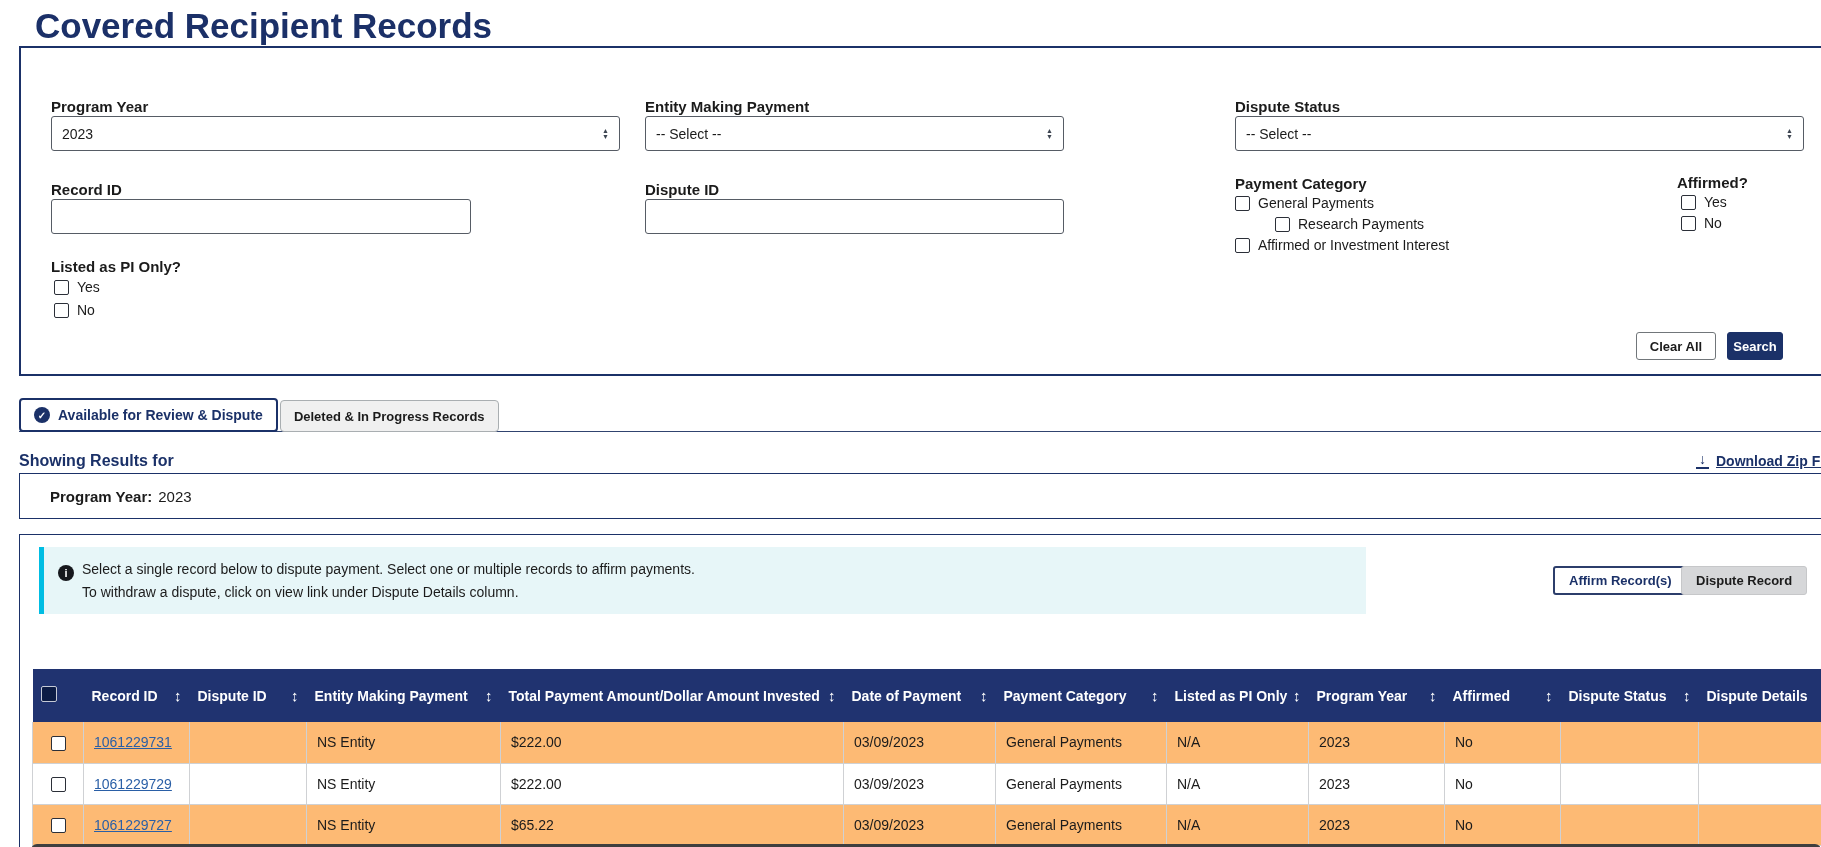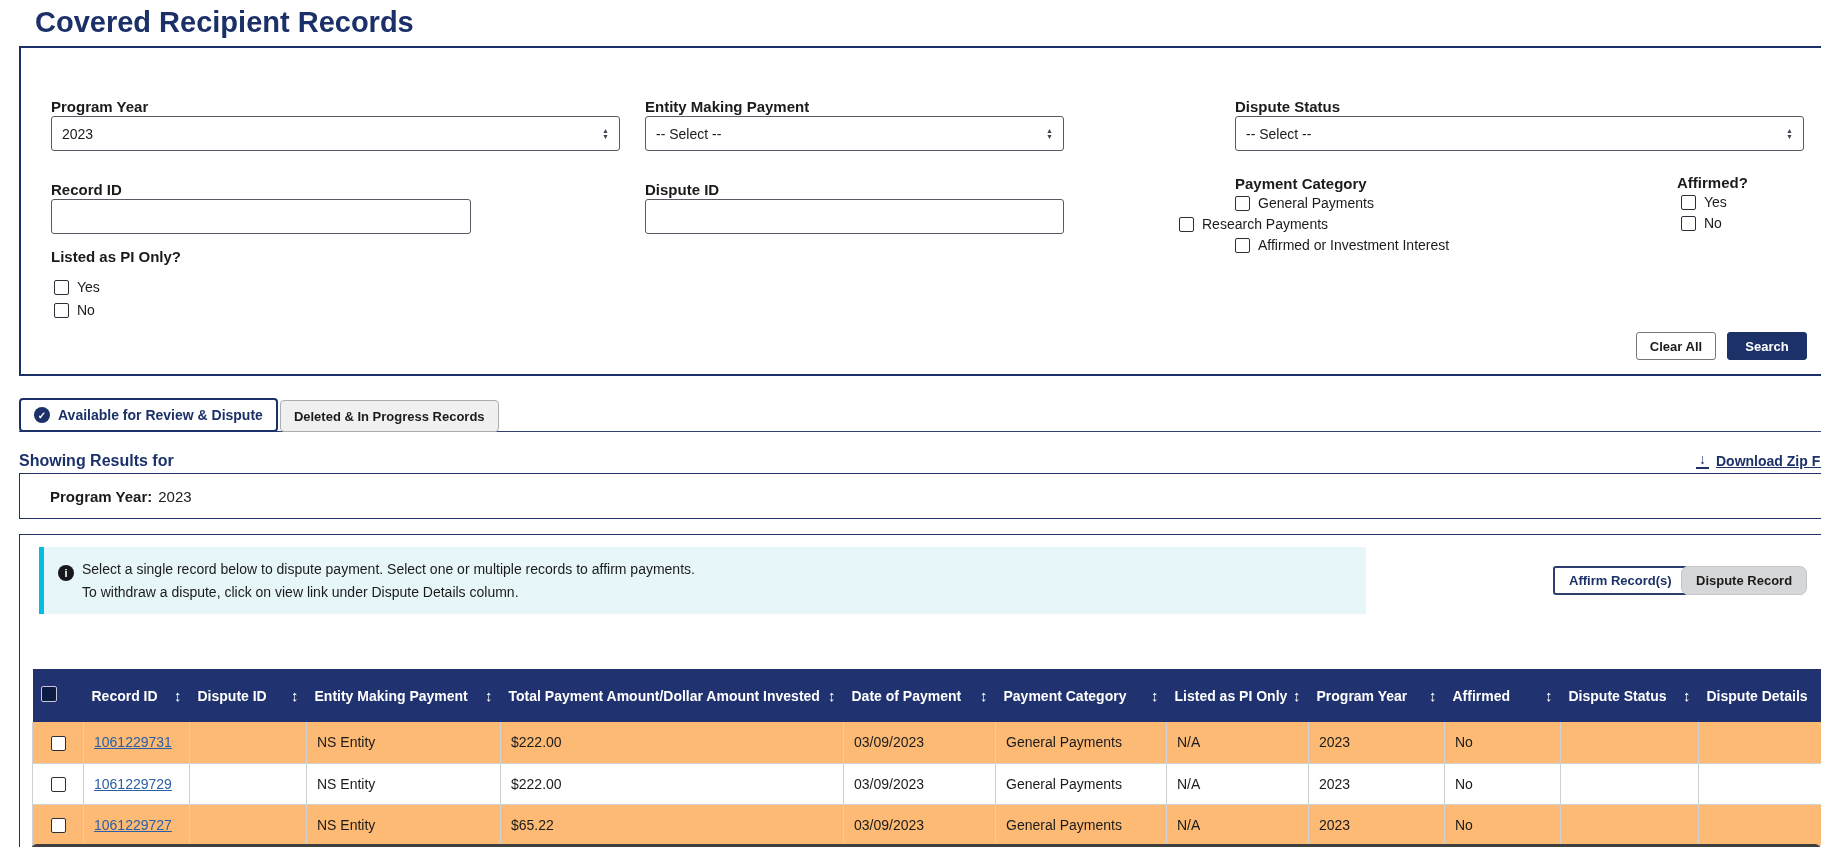--- a/index.html
+++ b/index.html
@@ -1,20 +1,20 @@
 <!DOCTYPE html>
 <html><head>
 <meta charset="utf-8">
 <style>
   * { margin:0; padding:0; box-sizing:border-box; }
   html,body { background:#fff; }
   body { font-family:"Liberation Sans", sans-serif; color:#1b1b1b; }
   .page { position:relative; width:1821px; height:847px; overflow:hidden; background:#fff; }
 
-  .page-title { position:absolute; left:35px; top:6px; font-size:29px; font-weight:700; color:#1b3068; }
+  .page-title { position:absolute; left:35px; top:6px; font-size:35px; font-weight:700; color:#1b3068; }
 
   
   .filter-panel { position:absolute; left:19px; top:46px; width:1880px; height:330px; border:2px solid #1b3168; background:#fff; }
   .flabel { position:absolute; font-size:15px; font-weight:700; color:#1b1b1b; white-space:nowrap; }
   .select-box { position:absolute; height:35px; border:1px solid #565c65; border-radius:3px; background:#fff; display:flex; align-items:center; padding:0 10px; font-size:14px; color:#1b1b1b; cursor:pointer; }
   .select-box .val { flex:1; }
   .stepper { display:flex; flex-direction:column; align-items:center; line-height:6px; font-size:7px; color:#3d4551; }
   .text-input { position:absolute; height:35px; border:1px solid #565c65; border-radius:3px; background:#fff; padding:0 8px; font-size:14px; font-family:inherit; color:#1b1b1b; }
   .cbrow { position:absolute; display:flex; align-items:center; gap:8px; font-size:14px; color:#1b1b1b; white-space:nowrap; }
   .cb { width:15px; height:15px; flex:0 0 15px; border:1.5px solid #2b2f38; border-radius:2px; background:#fff; cursor:pointer; }
@@ -103,51 +103,51 @@
     <input class="text-input" style="left: 30px; top: 151px; width: 420px;" value="">
 
     <span class="flabel" style="left:624px;top:133px;">Dispute ID</span>
     <input class="text-input" style="left: 624px; top: 151px; width: 419px;" value="">
 
     <span class="flabel" style="left:1214px;top:127px;">Payment Category</span>
     <div class="cbrow" style="left:1214px;top:147px;">
       <span class="cb"></span>
       <span>General Payments</span>
     </div>
-    <div class="cbrow" style="left:1158px;top:168px;">
+    <div class="cbrow" style="left:1254px;top:168px;">
       <span class="cb"></span>
       <span>Research Payments</span>
     </div>
     <div class="cbrow" style="left:1214px;top:189px;">
       <span class="cb"></span>
       <span>Affirmed or Investment Interest</span>
     </div>
 
     <span class="flabel" style="left:1656px;top:126px;">Affirmed?</span>
     <div class="cbrow" style="left:1660px;top:146px;">
       <span class="cb"></span>
       <span>Yes</span>
     </div>
     <div class="cbrow" style="left:1660px;top:167px;">
       <span class="cb"></span>
       <span>No</span>
     </div>
 
-    <span class="flabel" style="left:30px;top:200px;">Listed as PI Only?</span>
+    <span class="flabel" style="left:30px;top:210px;">Listed as PI Only?</span>
     <div class="cbrow" style="left:33px;top:231px;">
       <span class="cb"></span>
       <span>Yes</span>
     </div>
     <div class="cbrow" style="left:33px;top:254px;">
       <span class="cb"></span>
       <span>No</span>
     </div>
 
     <button class="btn btn-outline" style="left:1615px;top:284px;width:80px;height:28px;">Clear All</button>
-    <button class="btn btn-primary" style="left:1706px;top:284px;width:80px;height:28px;">Search</button>
+    <button class="btn btn-primary" style="left:1706px;top:284px;width:56px;height:28px;">Search</button>
   </div>
 
   <div class="tab-divider"></div>
   <div class="tabs">
     <div class="tab-active">
       <span class="check-circle">
           <span>✓</span>
         </span>
       <span>Available for Review &amp; Dispute</span>
     </div>
@@ -172,21 +172,21 @@
     <div class="info-banner">
       <div>
         <span class="info-icon">
             <span>i</span>
           </span><span>Select a single record below to dispute payment. Select one or multiple records to affirm payments.</span>
       </div>
       <div class="banner-line2">To withdraw a dispute, click on view link under Dispute Details column.</div>
     </div>
 
     <button class="btn btn-affirm" style="left:1533px;top:31px;height:29px;padding:4px 14px;">Affirm Record(s)</button>
-    <button class="btn btn-gray" style="left:1661px;top:31px;height:29px;padding:0 14px;border-radius:7px;">Dispute Record</button>
+    <button class="btn btn-gray" style="left:1661px;top:31px;height:29px;padding:0 14px;">Dispute Record</button>
 
     <table class="records-table">
       <colgroup>
         <col style="width:51px">
           <col style="width:106px">
           <col style="width:117px">
           <col style="width:194px">
           <col style="width:343px">
           <col style="width:152px">
           <col style="width:171px">

